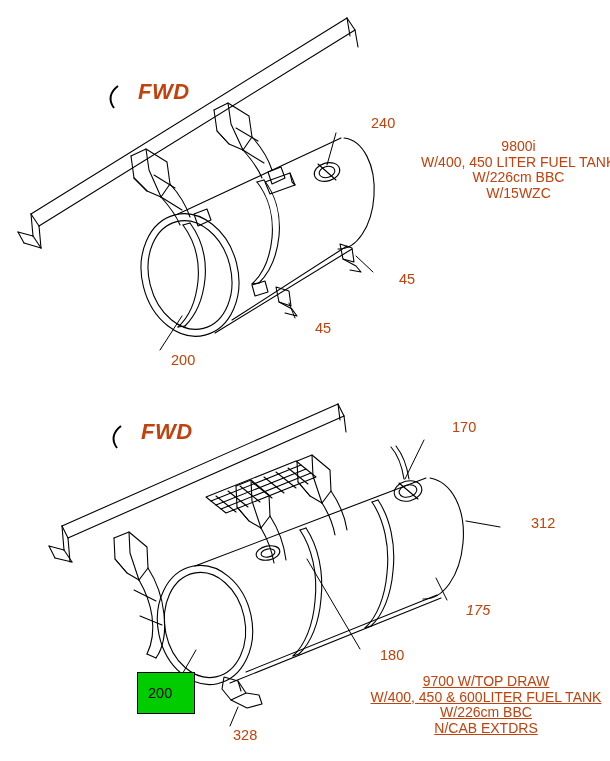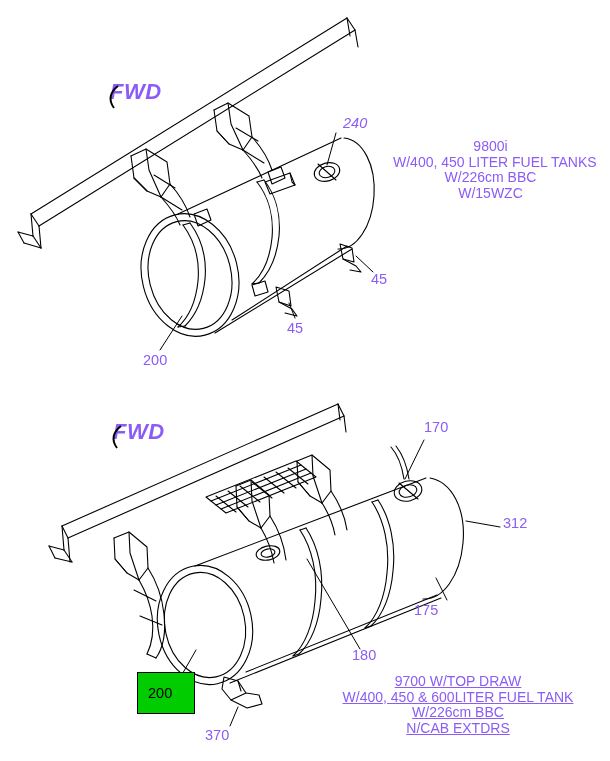--- a/index.html
+++ b/index.html
@@ -27,22 +27,23 @@
     left: 0;
     top: 0;
     width: 610px;
     height: 761px;
   }
   .lbl {
     position: absolute;
     font-family: "Liberation Sans", sans-serif;
     font-size: 14px;
     line-height: 16px;
-    color: #8b5cf6;
+    color: #c2410c;
     white-space: nowrap;
+    margin-left: 28px;
   }
   .callout {
     font-size: 14.5px;
   }
   .fwd {
     font-family: "Liberation Sans", sans-serif;
     font-size: 22px;
     font-weight: bold;
     font-style: italic;
     letter-spacing: 0.5px;
@@ -282,35 +283,35 @@
   <div class="lbl fwd" style="left:110px; top:84px;">FWD</div>
   <svg style="position:absolute; left:104px; top:84px; width:16px; height:26px;" viewBox="0 0 16 26">
     <path d="M14 2 C6 8, 4 16, 10 24" fill="none" stroke="#000" stroke-width="2"></path>
   </svg>
 
   <div class="lbl fwd" style="left:113px; top:424px;">FWD</div>
   <svg style="position:absolute; left:107px; top:424px; width:16px; height:26px;" viewBox="0 0 16 26">
     <path d="M14 2 C6 8, 4 16, 10 24" fill="none" stroke="#000" stroke-width="2"></path>
   </svg>
 
-  <div class="lbl callout" style="left:343px; top:115px;font-style:italic;">240</div>
+  <div class="lbl callout" style="left:343px; top:115px;">240</div>
   <div class="lbl callout" style="left:371px; top:271px;">45</div>
   <div class="lbl callout" style="left:287px; top:320px;">45</div>
   <div class="lbl callout" style="left:143px; top:352px;">200</div>
 
   <div class="lbl note" style="left:393px; top:139px; width:195px;">9800i
 W/400, 450 LITER FUEL TANKS
 W/226cm BBC
 W/15WZC</div>
 
   <div class="lbl callout" style="left:424px; top:419px;">170</div>
   <div class="lbl callout" style="left:503px; top:515px;">312</div>
-  <div class="lbl callout" style="left:414px; top:602px;">175</div>
+  <div class="lbl callout" style="left:438px; top:602px;font-style:italic;">175</div>
   <div class="lbl callout" style="left:352px; top:647px;text-align:center;">180</div>
-  <div class="lbl callout" style="left:205px; top:727px;">370</div>
+  <div class="lbl callout" style="left:205px; top:727px;">328</div>
 
   <div class="highlight-box" style="left:137px; top:672px;"></div>
   <div class="highlight-text" style="left:148px; top:685px;">200</div>
 
   <div class="lbl note" style="left:333px; top:674px; width:250px;text-decoration:underline;">9700 W/TOP DRAW
 W/400, 450 &amp; 600LITER FUEL TANK
 W/226cm BBC
 N/CAB EXTDRS</div>
 
 </div>

